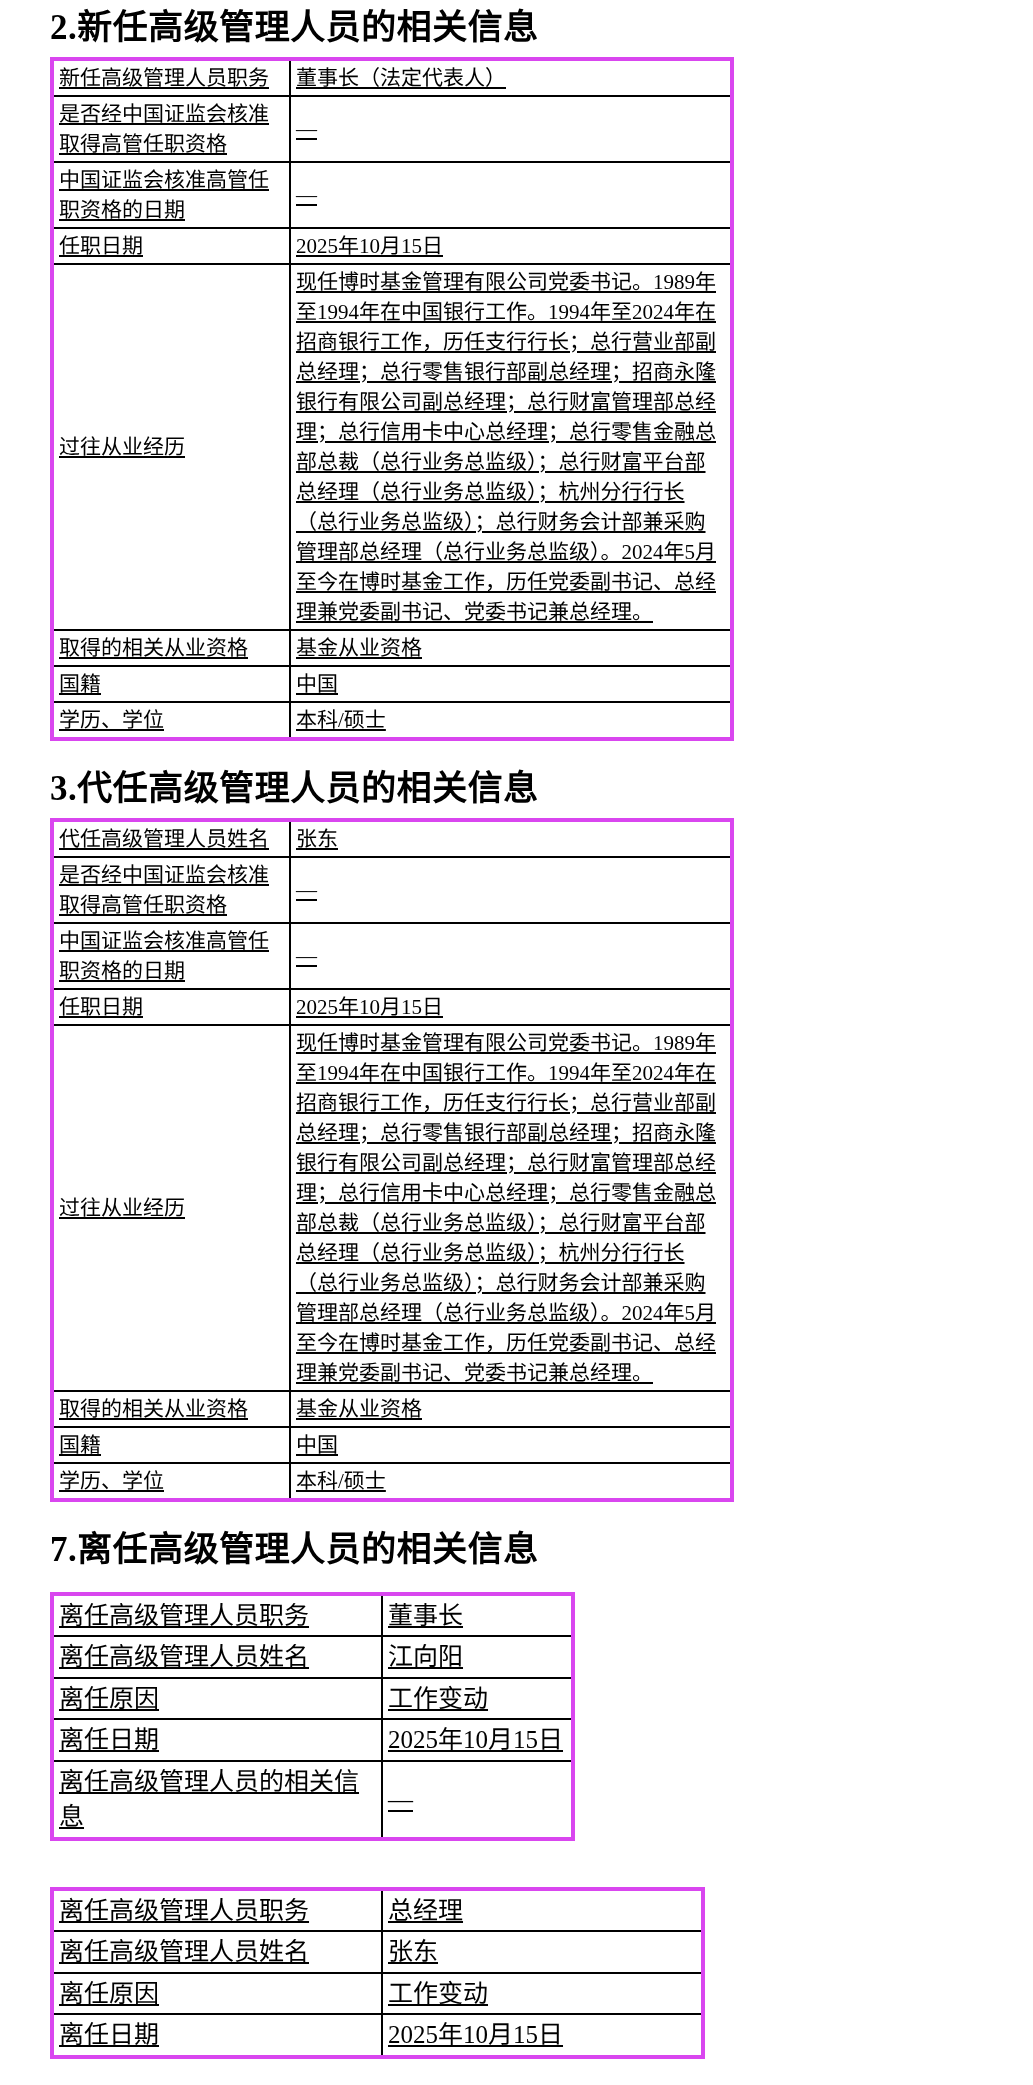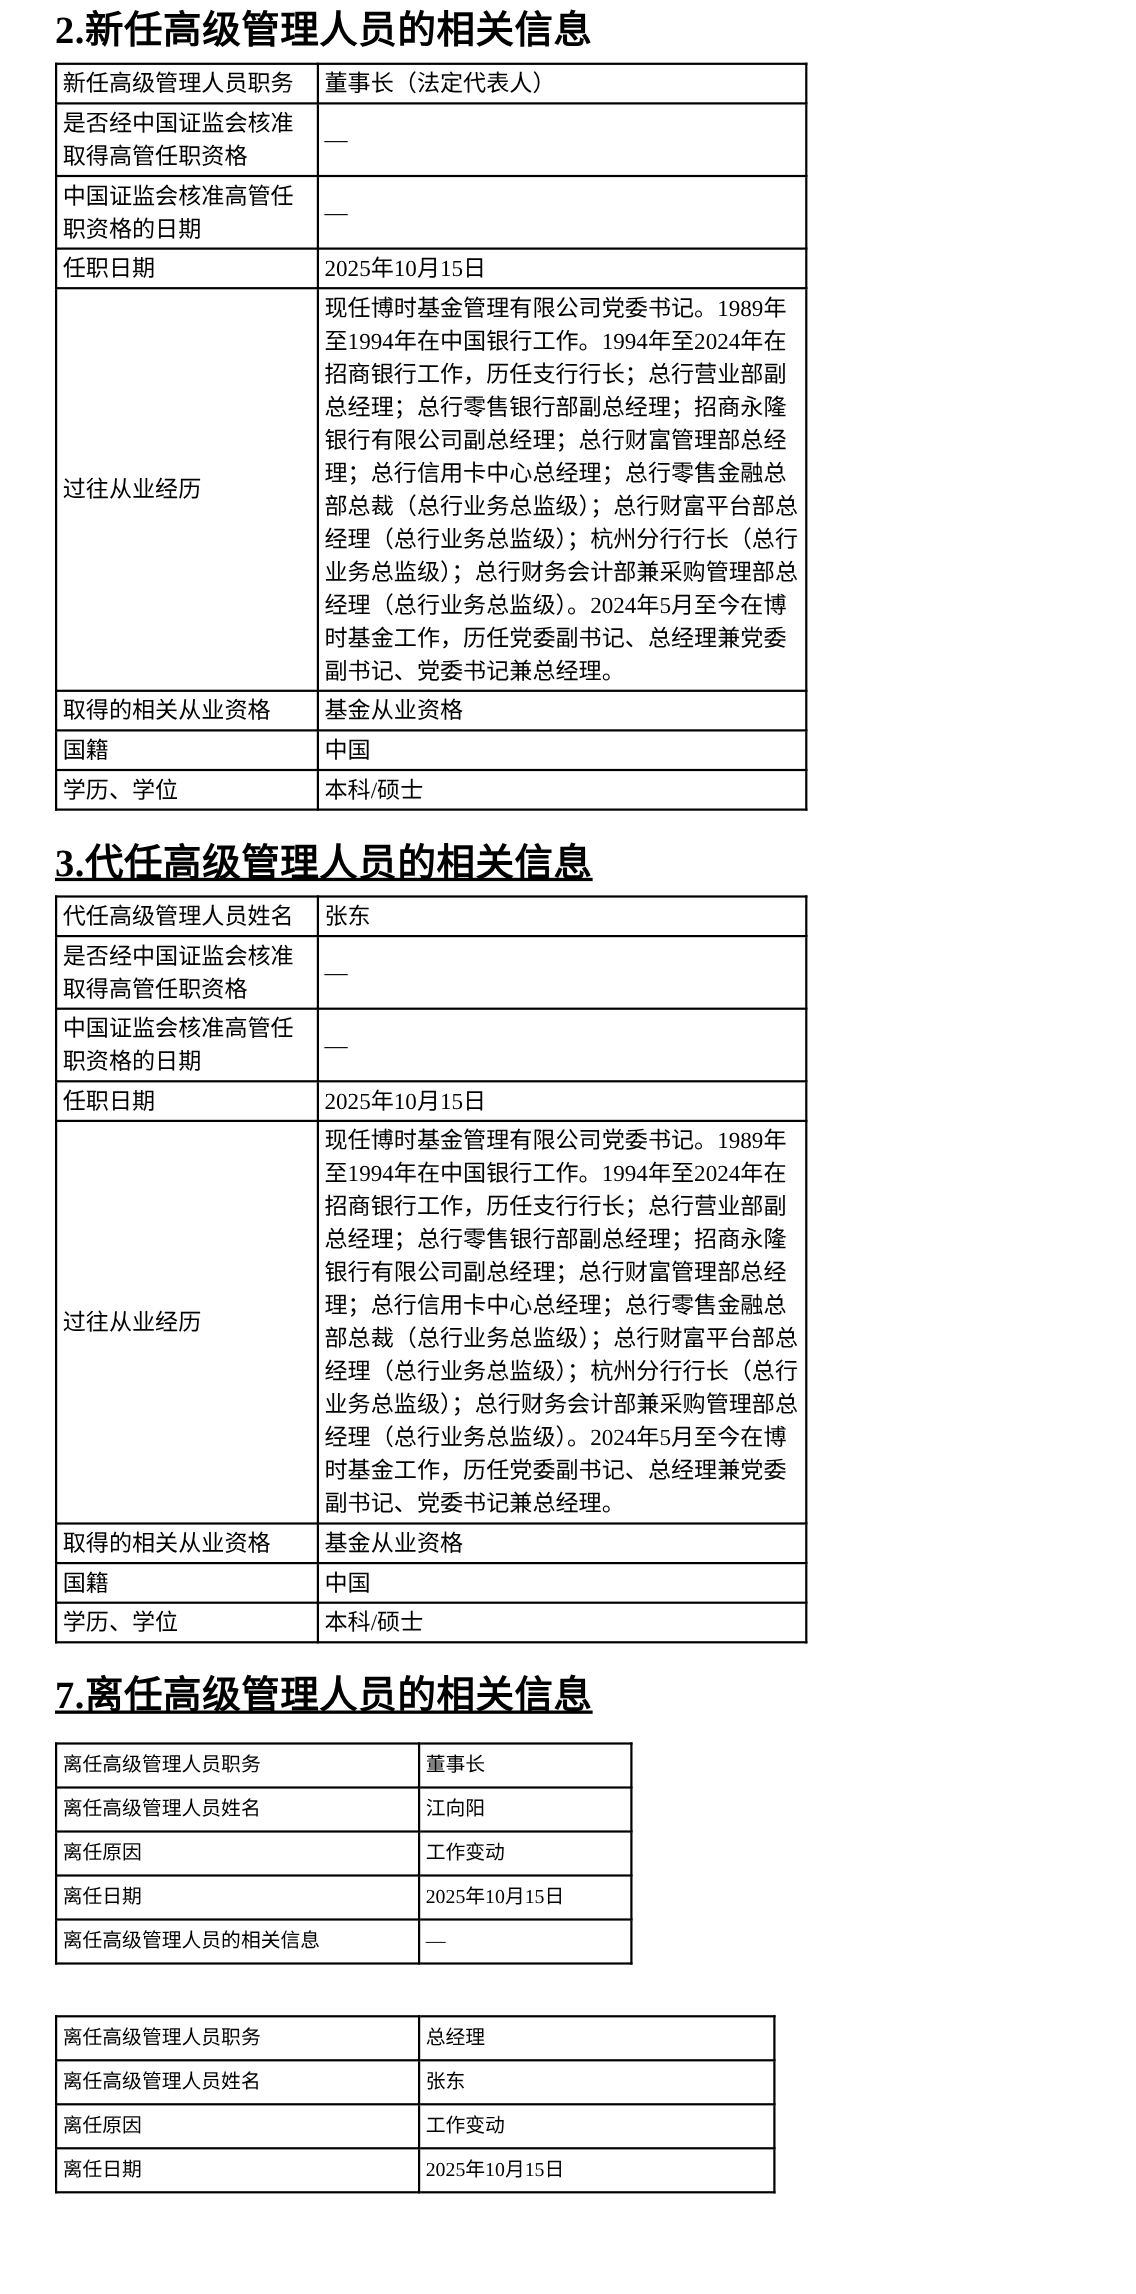--- a/index.html
+++ b/index.html
@@ -18,42 +18,43 @@
     font-family: "Liberation Serif", "DejaVu Serif", serif;
   }
   .sec-title {
     font-size: 35px;
     line-height: 1.25;
     font-weight: 700;
     margin: 0 0 7px 0;
     letter-spacing: 0.5px;
   }
   section.doc-sec { margin-bottom: 26px; }
-  section.doc-sec + section.doc-sec .sec-title { margin-top: 6px; text-decoration: underline; }
+  section.doc-sec + section.doc-sec .sec-title { margin-top: 6px; }
 
   table.tbl {
     border-collapse: collapse;
     table-layout: fixed;
-    border: 2px solid #d946ef;
+    border: 4px solid #d946ef;
+    text-decoration: underline;
   }
   table.tbl td {
     border: 2px solid #000;
     vertical-align: middle;
     padding: 2px 4px 2px 5px;
     overflow-wrap: break-word;
     word-break: break-word;
   }
 
   
   table.big { width: 684px; font-size: 21px; line-height: 1.43; }
   table.big col.c-label { width: 238px; }
   table.big td { height: 29px; }
 
   
-  table.small { font-size: 18px; line-height: 1.42; margin-top: 20px; }
+  table.small { font-size: 25px; line-height: 1.42; margin-top: 20px; }
   table.small col.c-label { width: 330px; }
   table.small td { height: 34px; }
   table.tblA { width: 525px; margin-bottom: 46px; }
   table.tblB { width: 655px; }
 </style>
 </head>
 <body>
 
 <div class="page">
 

